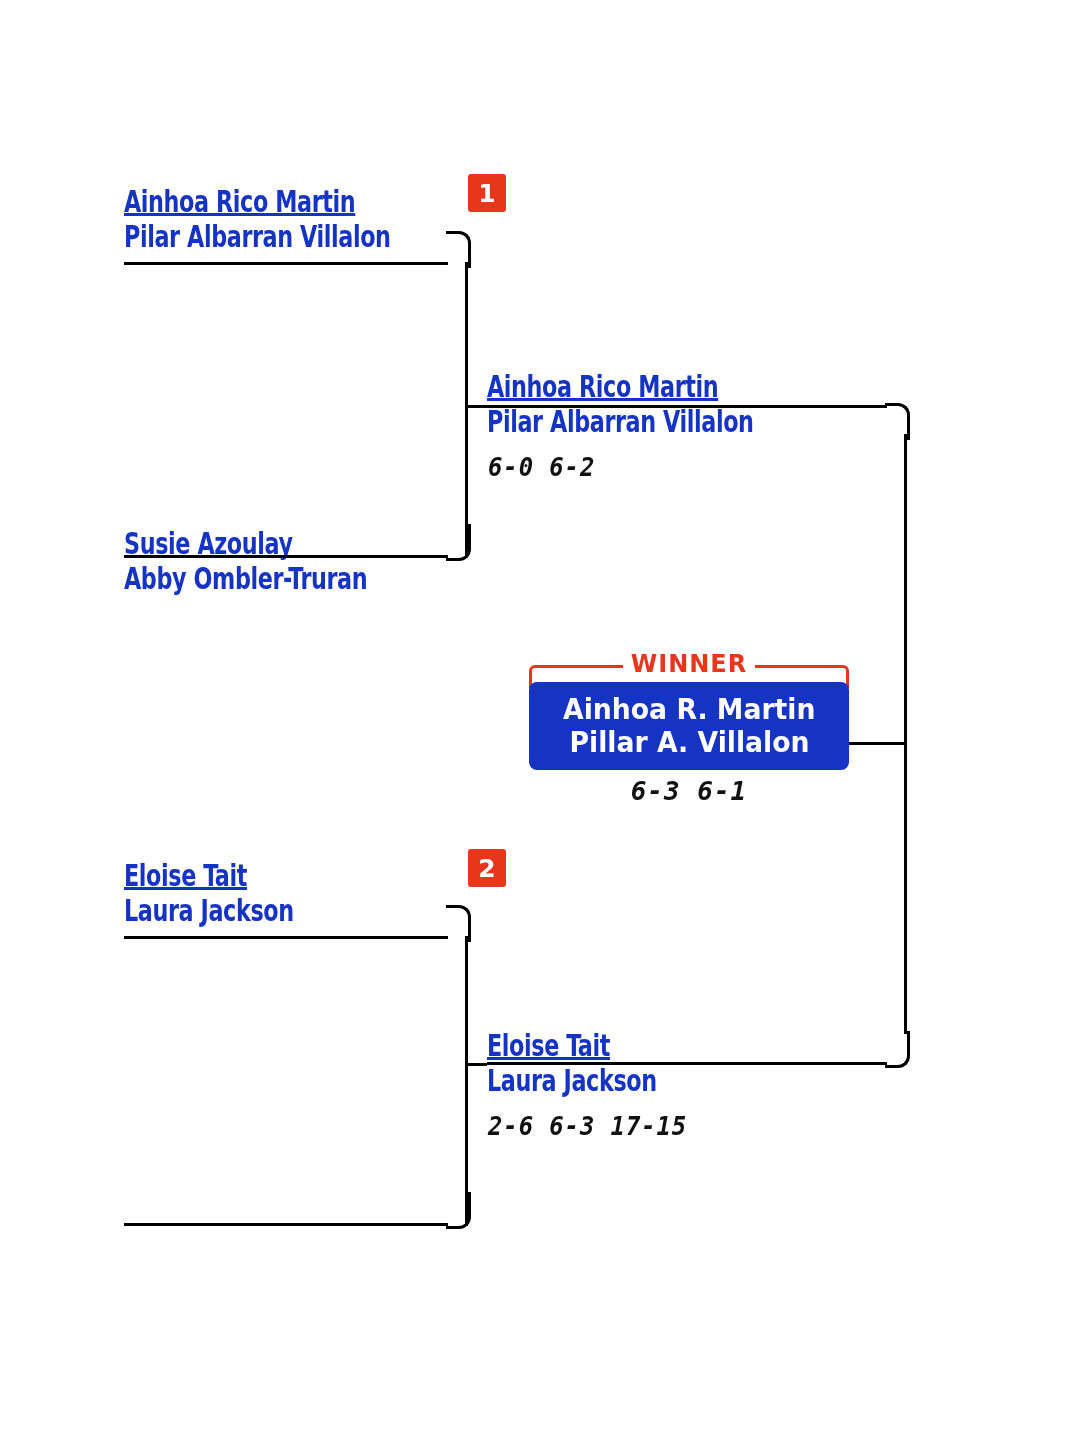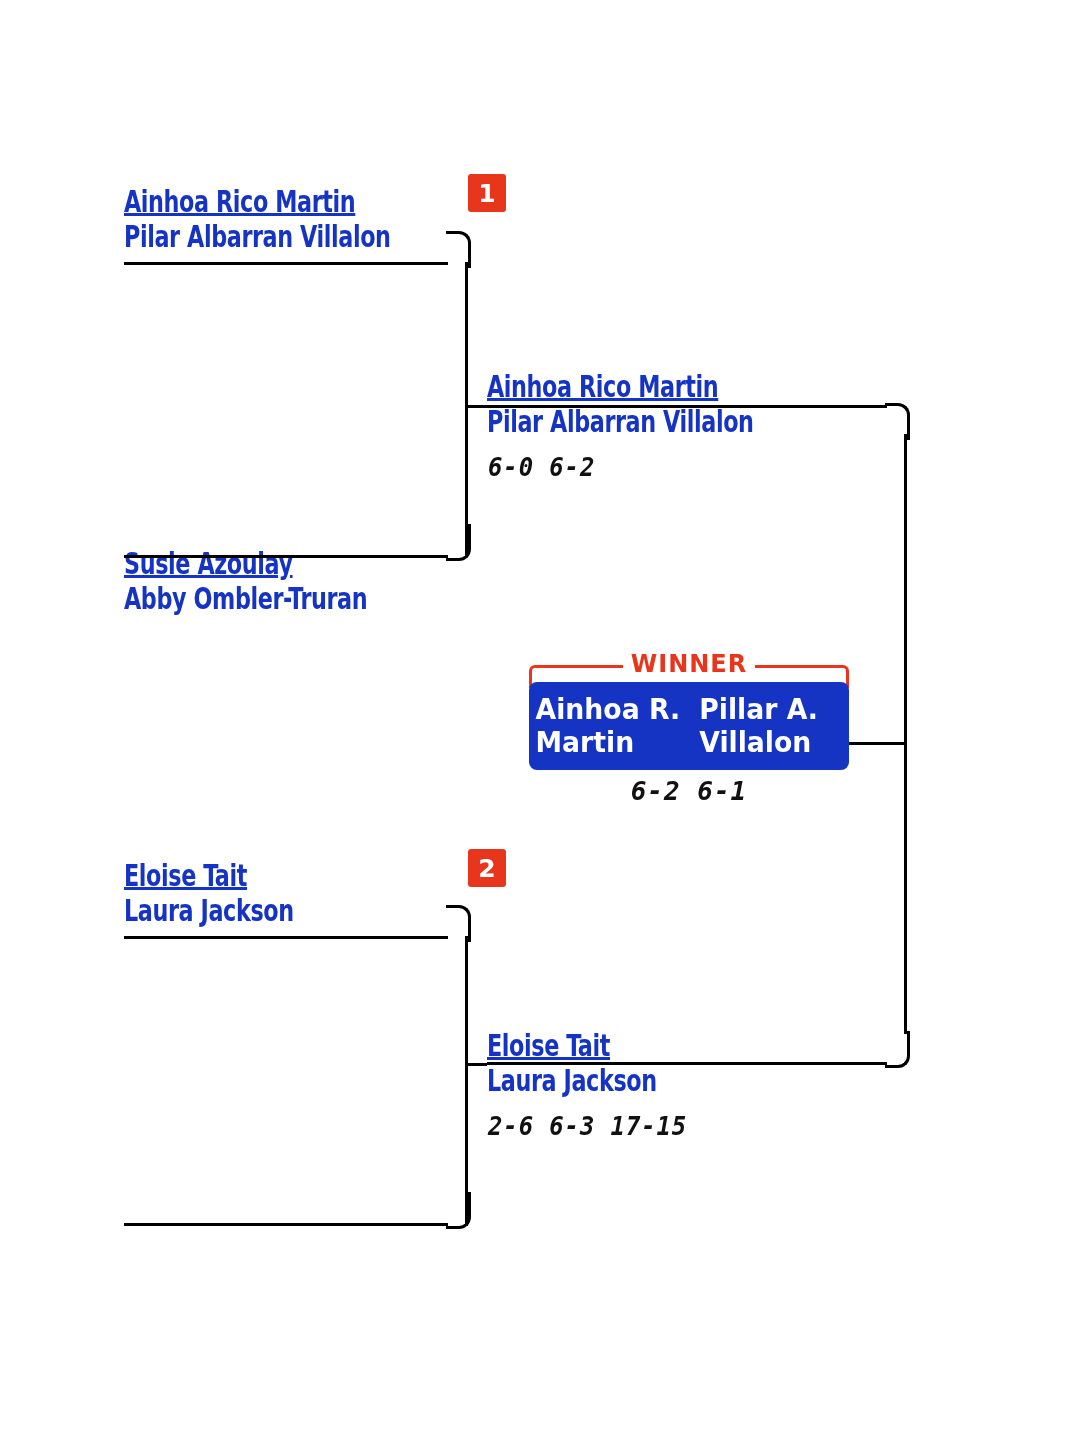--- a/index.html
+++ b/index.html
@@ -134,21 +134,21 @@
   }
   .winner-box {
     position: absolute;
     top: 32px;
     left: 0;
     width: 320px;
     height: 88px;
     background: #1634c4;
     border-radius: 8px;
     display: flex;
-    flex-direction: row;
+    flex-direction: column;
     align-items: center;
     justify-content: center;
     z-index: 2;
   }
   .winner-box .wp {
     font-family: "DejaVu Sans", sans-serif;
     font-weight: bold;
     font-size: 29px;
     color: #ffffff;
     letter-spacing: 0px;
@@ -173,21 +173,21 @@
 <body>
 
 <div id="bracket">
 
   <div class="team" style="left:124px; top:186px;">
     <span class="p p1">Ainhoa Rico Martin</span>
     <span class="p p2">Pilar Albarran Villalon</span>
   </div>
   <div class="seed" style="left:468px; top:174px;">1</div>
 
-  <div class="team" style="left:124px; top:528px;margin-top:20px;">
+  <div class="team" style="left:124px; top:528px;">
     <span class="p p1">Susie Azoulay</span>
     <span class="p p2">Abby Ombler-Truran</span>
   </div>
 
   <div class="team" style="left:124px; top:860px;">
     <span class="p p1">Eloise Tait</span>
     <span class="p p2">Laura Jackson</span>
   </div>
   <div class="seed" style="left:468px; top:849px;">2</div>
 
@@ -233,16 +233,16 @@
 
   <div id="winner-wrap">
     <div class="winner-frame"></div>
     <div class="winner-label">
       <span>WINNER</span>
     </div>
     <div class="winner-box">
       <div class="wp">Ainhoa R. Martin</div>
       <div class="wp">Pillar A. Villalon</div>
     </div>
-    <div class="winner-score">6-2  6-1</div>
+    <div class="winner-score">6-3  6-1</div>
   </div>
 
 </div>
 
 </body></html>

